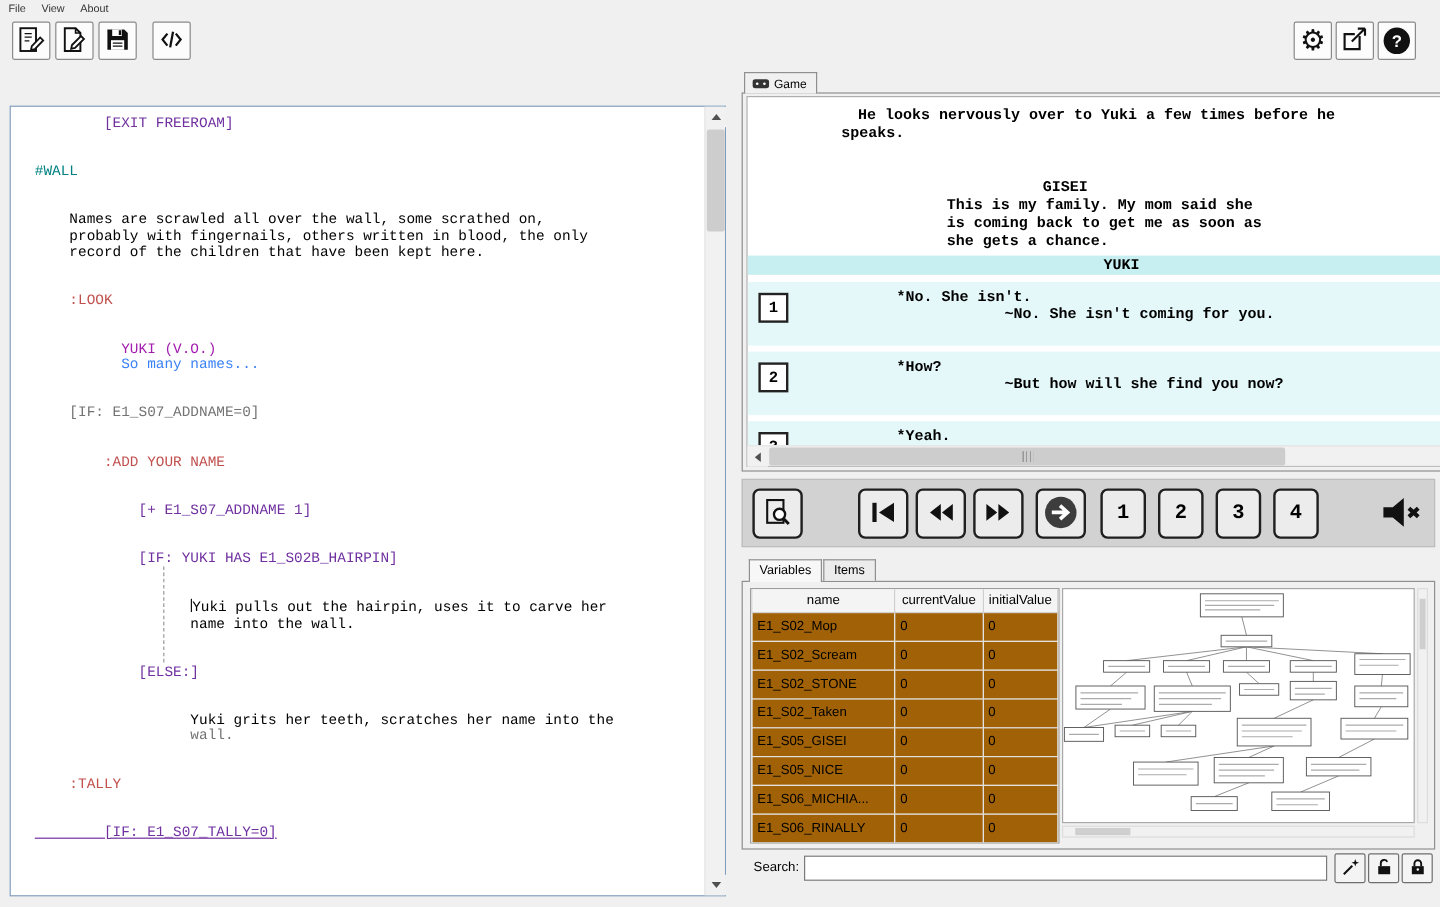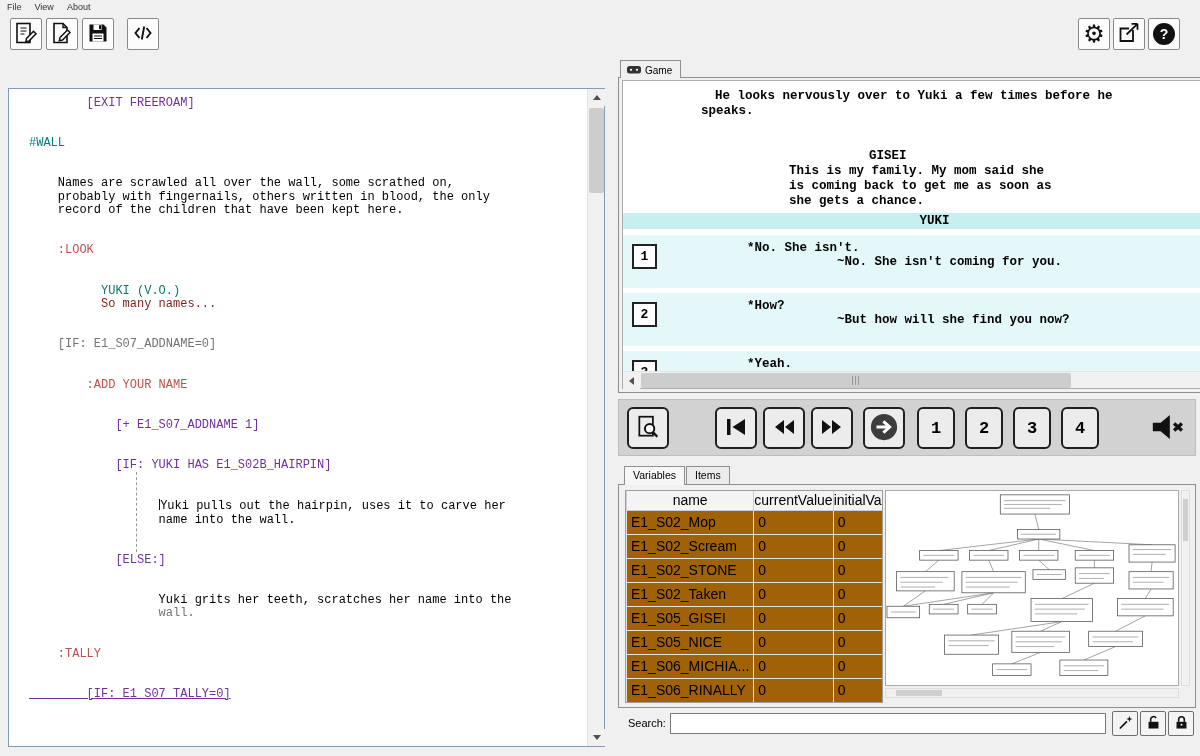--- a/index.html
+++ b/index.html
@@ -54,21 +54,21 @@
   .pb-inspect{left:8px}.pb-skip{left:96px}.pb-rew{left:144px}.pb-ffwd{left:192px}.pb-next{left:244px}
   .pb-digit{width:38px;font:bold 17px "Liberation Mono",monospace}
   .pb-mute{left:524px;width:48px;border:none;background:transparent}
 
   
   .bottom-tabs{position:absolute;left:624px;top:466px;display:flex;z-index:2}
   .tab2{height:18px;padding:2px 8px;font-size:10.5px;border:1px solid #8f8f8f;border-bottom:none;background:#ececec;margin-right:1px}
   .tab2.active{background:#f7f7f7;height:19px}
   .varpanel{position:absolute;left:618px;top:484px;width:578px;height:224px;background:#f0f0f0;border:1px solid #8f8f8f}
   .table-wrap{position:absolute;left:6px;top:5px;width:258px;height:213px;background:#fff;border:1px solid #9d9d9d;overflow:hidden}
-  table.vtab{border-collapse:collapse;width:100%;font-size:14px}
+  table.vtab{border-collapse:collapse;width:100%;font-size:11px}
   .vtab th{height:19px;background:#f4f4f4;border:1px solid #cfcfcf;border-top:none;font-weight:normal;text-align:center}
   .vtab td{height:24px;border:1px solid #e2e2e2;padding:2px 4px;background:#a16207;white-space:nowrap}
   .graph{position:absolute;left:266px;top:5px;width:294px;height:196px;background:#fff;border:1px solid #a8a8a8}
   .graph svg{width:100%;height:100%}
   .graph-sbh{position:absolute;left:266px;top:203px;width:294px;height:10px;background:#f1f1f1;border:1px solid #ddd}
   .graph-sbh .thumb2{position:absolute;left:10px;top:1px;width:46px;height:6px;background:#cfcfcf}
   .graph-sbv{position:absolute;left:562px;top:5px;width:9px;height:196px;background:#f1f1f1;border:1px solid #ddd}
   .graph-sbv .thumb2{position:absolute;top:8px;left:1px;height:42px;width:5px;background:#cfcfcf}
 
   
@@ -139,22 +139,22 @@
 <span class="eline"></span>
 <span class="eline"></span>
 <span class="eline" style="color: rgb(0, 0, 0);">    Names are scrawled all over the wall, some scrathed on,</span>
 <span class="eline" style="color: rgb(0, 0, 0);">    probably with fingernails, others written in blood, the only</span>
 <span class="eline" style="color: rgb(0, 0, 0);">    record of the children that have been kept here.</span>
 <span class="eline"></span>
 <span class="eline"></span>
 <span class="eline" style="color: rgb(192, 80, 77);">    :LOOK</span>
 <span class="eline"></span>
 <span class="eline"></span>
-<span class="eline" style="color: #0f766e;">          YUKI (V.O.)</span>
-<span class="eline" style="color: #7f1d1d; margin-top: 13px;">          So many names...</span>
+<span class="eline" style="color: #a21caf;">          YUKI (V.O.)</span>
+<span class="eline" style="color: #3b82f6; margin-top: 13px;">          So many names...</span>
 <span class="eline"></span>
 <span class="eline"></span>
 <span class="eline" style="color: #737373;">    [IF: E1_S07_ADDNAME=0]</span>
 <span class="eline"></span>
 <span class="eline"></span>
 <span class="eline" style="color: rgb(192, 80, 77);">        :ADD YOUR NAME</span>
 <span class="eline"></span>
 <span class="eline"></span>
 <span class="eline" style="color: rgb(112, 48, 160);">            [+ E1_S07_ADDNAME 1]</span>
 <span class="eline"></span>

